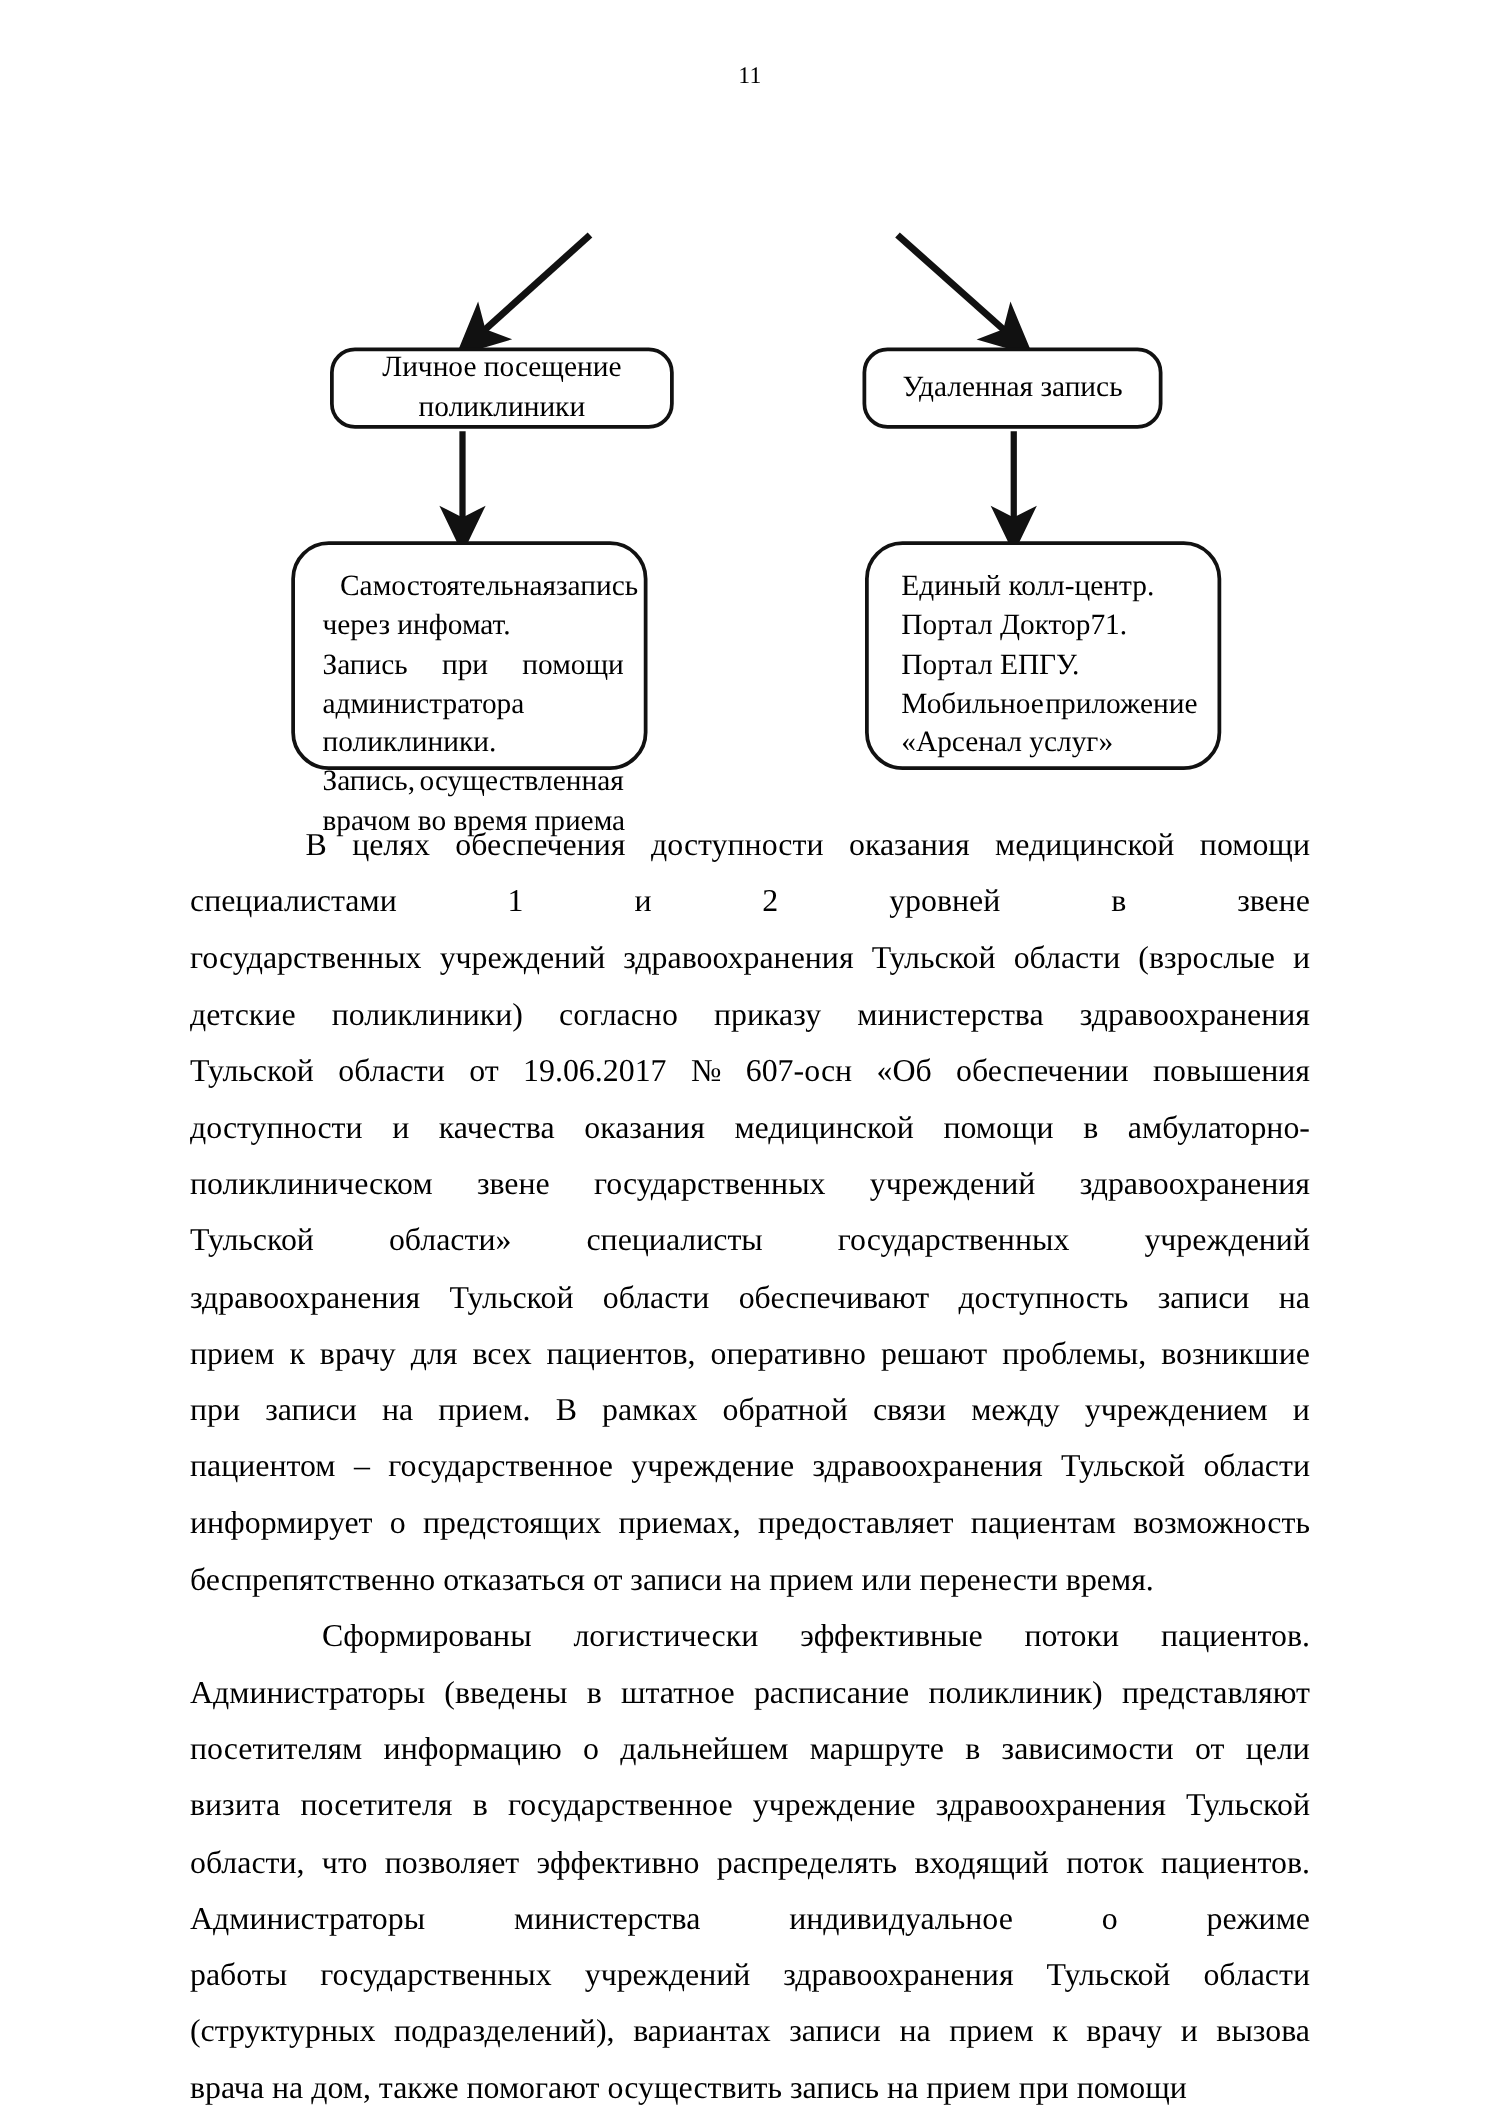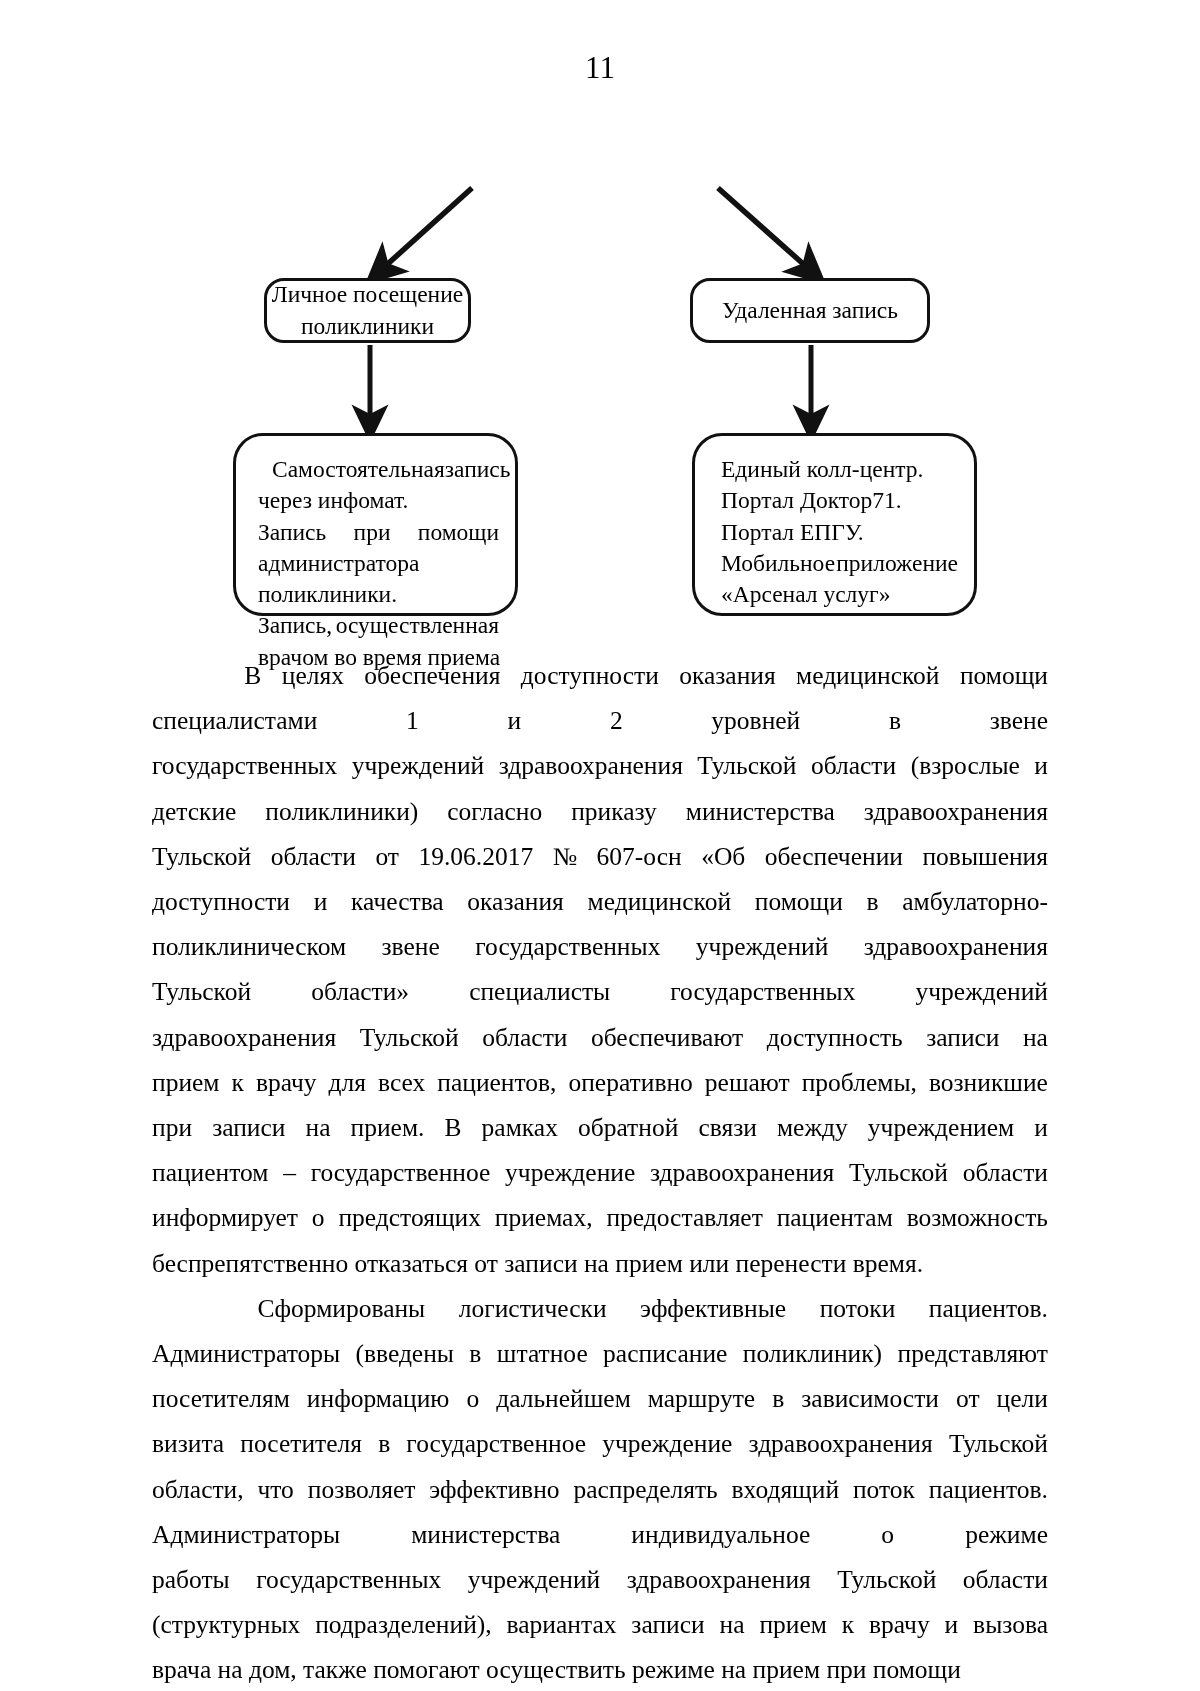--- a/index.html
+++ b/index.html
@@ -23,21 +23,21 @@
     background: #ffffff;
   }
 
   
   .page-number {
     position: absolute;
     top: 50px;
     left: 0;
     width: 1200px;
     text-align: center;
-    font-size: 31px;
+    font-size: 19px;
     letter-spacing: 0.2px;
   }
 
   
   .diagram {
     position: absolute;
     top: 108px;
     left: 0;
     width: 1200px;
     height: 530px;
@@ -64,21 +64,21 @@
     left: 339px;
     top: 15px;
     width: 512px;
     height: 62px;
     border-radius: 22px;
   }
 
   .node-left2 {
     left: 264px;
     top: 170px;
-    width: 207px;
+    width: 275px;
     height: 65px;
     border-radius: 20px;
   }
 
   .node-right2 {
     left: 690px;
     top: 170px;
     width: 240px;
     height: 65px;
     border-radius: 20px;
@@ -243,17 +243,17 @@
       </div>
     <div class="para" id="para-2">
         <div class="line"><span class="lead"></span><span class="w">Сформированы</span><span class="w">логистически</span><span class="w">эффективные</span><span class="w">потоки</span><span class="w">пациентов.</span></div>
         <div class="line"><span class="w">Администраторы</span><span class="w">(введены</span><span class="w">в</span><span class="w">штатное</span><span class="w">расписание</span><span class="w">поликлиник)</span><span class="w">представляют</span></div>
         <div class="line"><span class="w">посетителям</span><span class="w">информацию</span><span class="w">о</span><span class="w">дальнейшем</span><span class="w">маршруте</span><span class="w">в</span><span class="w">зависимости</span><span class="w">от</span><span class="w">цели</span></div>
         <div class="line"><span class="w">визита</span><span class="w">посетителя</span><span class="w">в</span><span class="w">государственное</span><span class="w">учреждение</span><span class="w">здравоохранения</span><span class="w">Тульской</span></div>
         <div class="line"><span class="w">области,</span><span class="w">что</span><span class="w">позволяет</span><span class="w">эффективно</span><span class="w">распределять</span><span class="w">входящий</span><span class="w">поток</span><span class="w">пациентов.</span></div>
         <div class="line"><span class="w">Администраторы</span><span class="w">министерства</span><span class="w">индивидуальное</span><span class="w">о</span><span class="w">режиме</span></div>
         <div class="line"><span class="w">работы</span><span class="w">государственных</span><span class="w">учреждений</span><span class="w">здравоохранения</span><span class="w">Тульской</span><span class="w">области</span></div>
         <div class="line"><span class="w">(структурных</span><span class="w">подразделений),</span><span class="w">вариантах</span><span class="w">записи</span><span class="w">на</span><span class="w">прием</span><span class="w">к</span><span class="w">врачу</span><span class="w">и</span><span class="w">вызова</span></div>
-        <div class="line last"><span class="w">врача на дом, также помогают осуществить режиме на прием при помощи</span></div>
+        <div class="line last"><span class="w">врача на дом, также помогают осуществить запись на прием при помощи</span></div>
       </div>
   </div>
 
 </div>
 
 </body></html>

